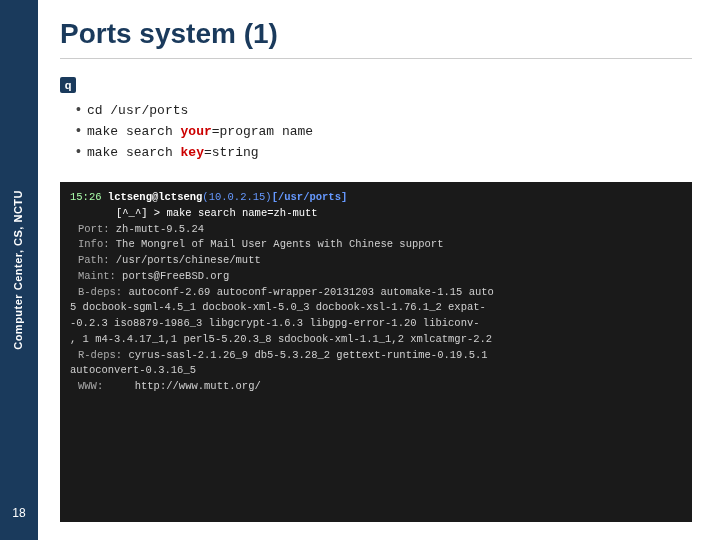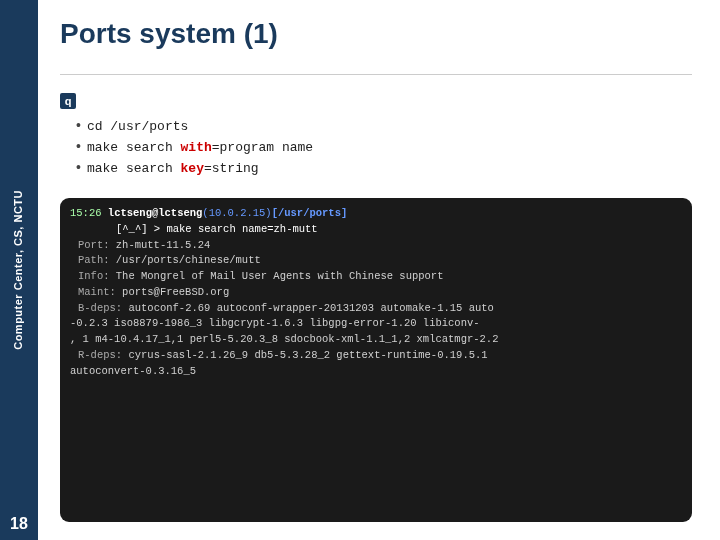--- a/index.html
+++ b/index.html
@@ -30,41 +30,41 @@
       writing-mode: vertical-rl;
       transform: rotate(180deg);
       text-align: center;
       line-height: 1.4;
       letter-spacing: 0.5px;
     }
 
     
     .page-number {
       position: absolute;
-      bottom: 7px;
+      bottom: 20px;
       color: #fff;
-      font-size: 16px;
-      font-weight: bold;
+      font-size: 12px;
+      font-weight: normal;
     }
 
     
     .main {
       flex: 1;
       padding: 18px 28px 18px 22px;
       display: flex;
       flex-direction: column;
     }
 
     .page-title {
       font-size: 28px;
       font-weight: bold;
       color: #1a3a5c;
       margin-bottom: 18px;
       border-bottom: 1px solid #ccc;
-      padding-bottom: 24px;
+      padding-bottom: 8px;
     }
 
     .section {
       margin-bottom: 12px;
     }
 
     .section-heading {
       font-size: 15px;
       font-weight: bold;
       color: #222;
@@ -116,21 +116,21 @@
       font-weight: bold;
     }
 
     
     .terminal {
       background: #1a1a1a;
       color: #d0d0d0;
       font-family: 'Courier New', Courier, monospace;
       font-size: 10.5px;
       padding: 8px 10px;
-      border-radius: 9px;
+      border-radius: 0;
       line-height: 1.5;
       overflow: hidden;
       flex: 1;
       position: relative;
     }
     .terminal .t-line {
       white-space: pre;
     }
     .t-prompt {
       color: #ffffff;
@@ -173,35 +173,37 @@
   <div class="section">
     <div class="section-heading">
       <span class="q-icon">q</span>
     </div>
 
     <ul class="bullet-list">
       <li>
         <span class="cmd-highlight">cd /usr/ports</span>
       </li>
       <li>
-        <span class="cmd-highlight">make search <span class="cmd-keyword">with</span>=program name</span>
+        <span class="cmd-highlight">make search <span class="cmd-keyword">your</span>=program name</span>
       </li>
       <li>
         <span class="cmd-highlight">make search <span class="cmd-keyword">key</span>=string</span>
       </li>
     </ul>
   </div>
 
   <div class="terminal">
     <div class="t-line"><span class="t-time">15:26</span> <span class="t-prompt">lctseng@lctseng</span><span class="t-blue">(10.0.2.15)</span><span class="t-path">[/usr/ports]</span></div>
     <div class="t-line"><span class="t-cmd">[^_^] &gt; make search name=zh-mutt</span></div>
-    <div class="t-line"><span class="t-label">Port: </span><span class="t-value">zh-mutt-11.5.24</span></div>
+    <div class="t-line"><span class="t-label">Port: </span><span class="t-value">zh-mutt-9.5.24</span></div>
+    <div class="t-line"><span class="t-label">Info: </span><span class="t-value">The Mongrel of Mail User Agents with Chinese support</span></div>
     <div class="t-line"><span class="t-label">Path: </span><span class="t-value">/usr/ports/chinese/mutt</span></div>
-    <div class="t-line"><span class="t-label">Info: </span><span class="t-value">The Mongrel of Mail User Agents with Chinese support</span></div>
     <div class="t-line"><span class="t-label">Maint: </span><span class="t-value">ports@FreeBSD.org</span></div>
     <div class="t-line"><span class="t-label">B-deps: </span><span class="t-value">autoconf-2.69 autoconf-wrapper-20131203 automake-1.15 auto</span></div>
+    <div class="t-line"><span class="t-value">5 docbook-sgml-4.5_1 docbook-xml-5.0_3 docbook-xsl-1.76.1_2 expat-</span></div>
     <div class="t-line"><span class="t-value">-0.2.3 iso8879-1986_3 libgcrypt-1.6.3 libgpg-error-1.20 libiconv-</span></div>
-    <div class="t-line"><span class="t-value">, 1 m4-10.4.17_1,1 perl5-5.20.3_8 sdocbook-xml-1.1_1,2 xmlcatmgr-2.2</span></div>
+    <div class="t-line"><span class="t-value">, 1 m4-3.4.17_1,1 perl5-5.20.3_8 sdocbook-xml-1.1_1,2 xmlcatmgr-2.2</span></div>
     <div class="t-line"><span class="t-label">R-deps: </span><span class="t-value">cyrus-sasl-2.1.26_9 db5-5.3.28_2 gettext-runtime-0.19.5.1</span></div>
     <div class="t-line"><span class="t-value">autoconvert-0.3.16_5</span></div>
+    <div class="t-line"><span class="t-label">WWW: </span><span class="t-value">    http://www.mutt.org/</span></div>
   </div>
 
 </div>
 
 </body></html>

